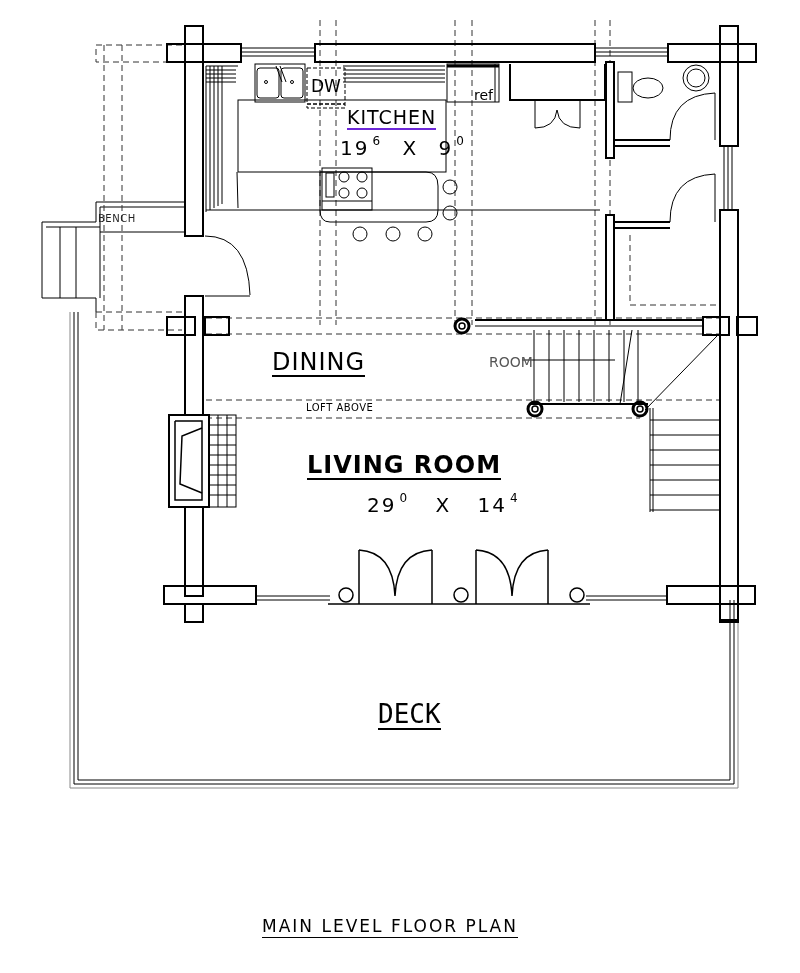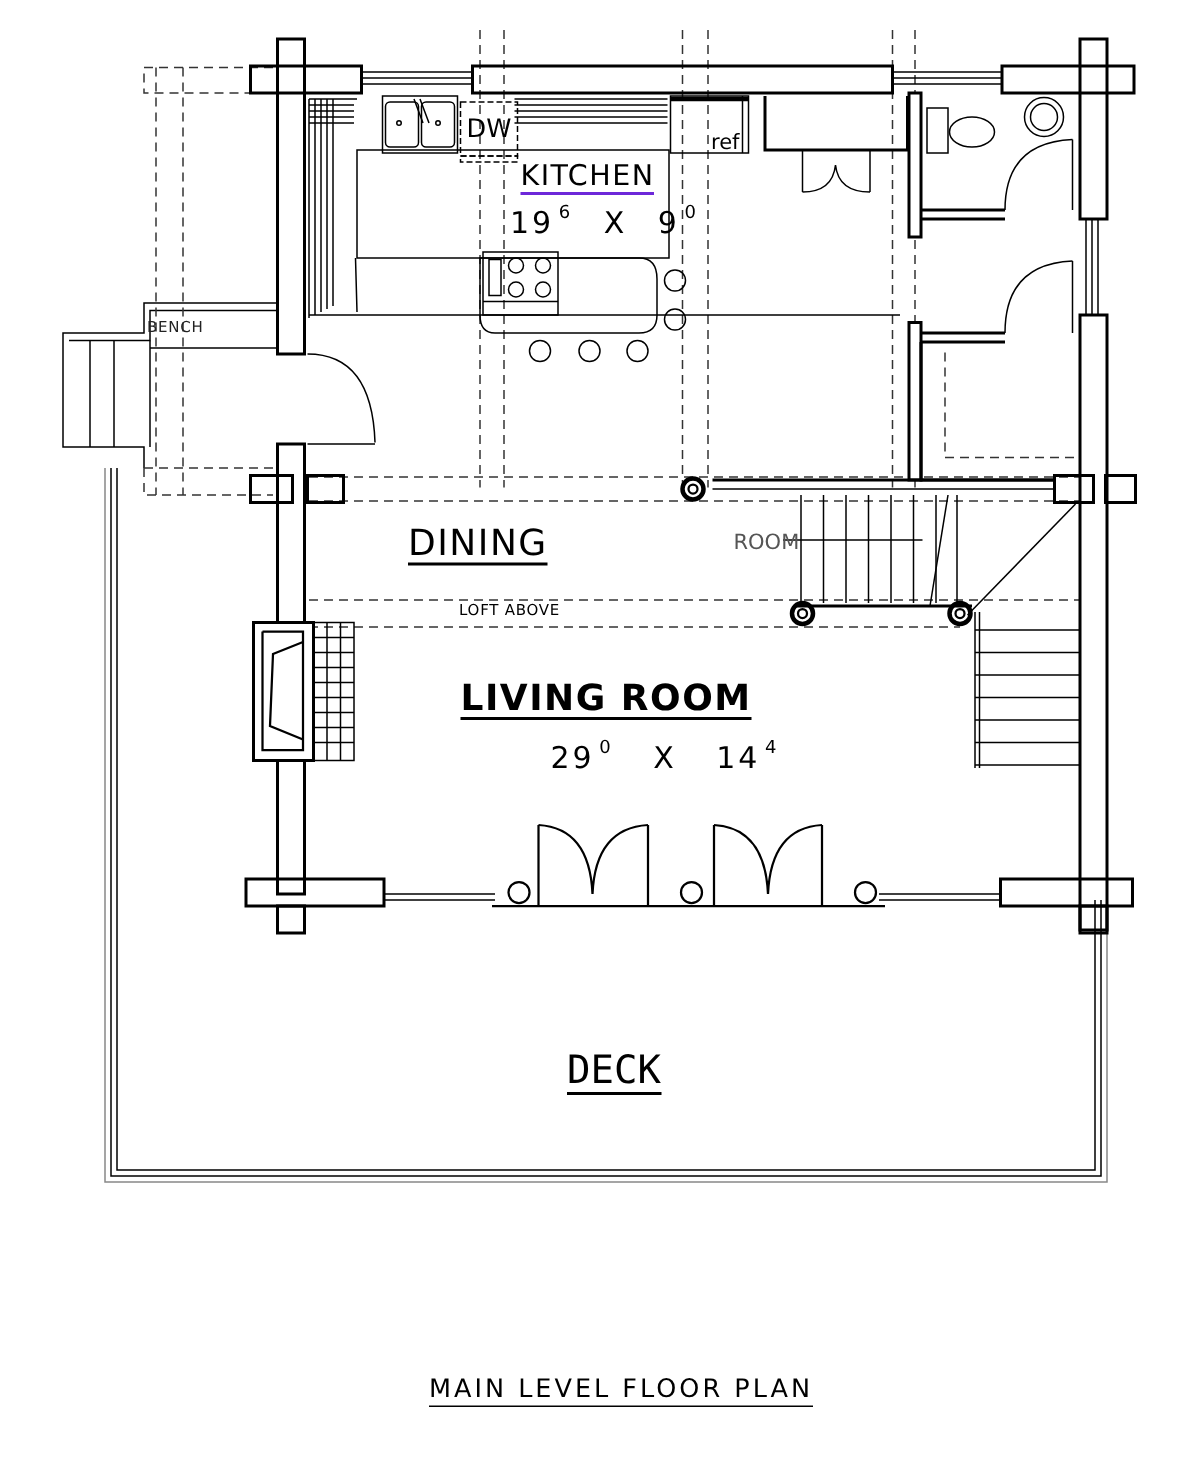--- a/index.html
+++ b/index.html
@@ -274,13 +274,13 @@
 
 <div class="lbl room" style="left:307px; top:453px;font-weight:bold;">LIVING ROOM</div>
 <div class="lbl dim" style="left:321px; top:492px;margin-left:46px;">
   <span>29</span><sup>0</sup>
   <span style="margin:0 18px;">X</span>
   <span>14</span><sup>4</sup>
 </div>
 
 <div class="lbl deck" style="left:378px; top:665px;margin-top:36px;">DECK</div>
 
-<div class="lbl title" style="left:262px; top:918px;margin-left:24px;">MAIN LEVEL FLOOR PLAN</div>
+<div class="lbl title" style="left:262px; top:918px;">MAIN LEVEL FLOOR PLAN</div>
 
 </body></html>

